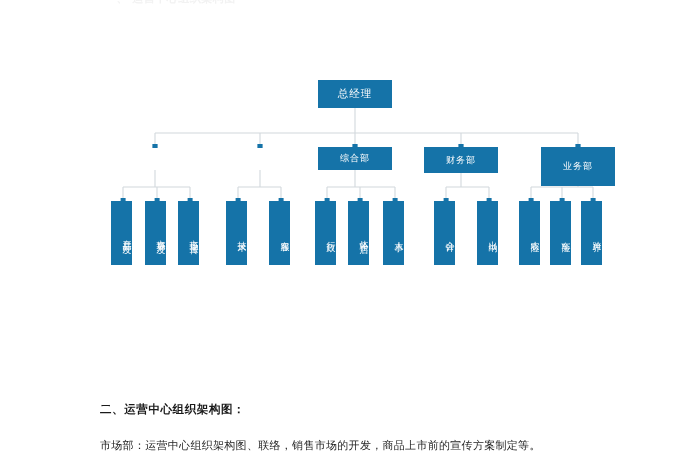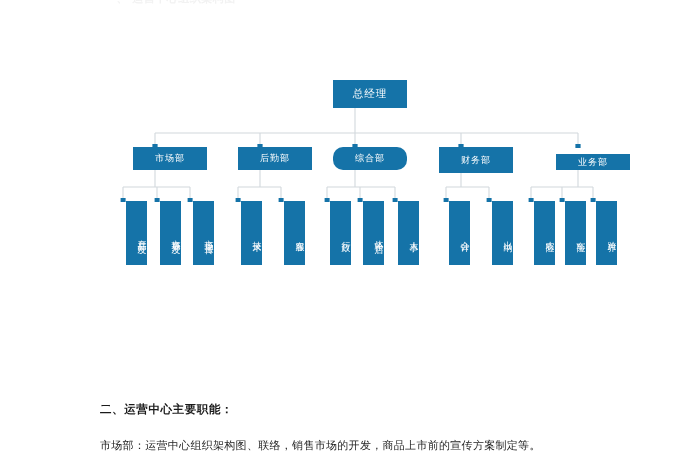--- a/index.html
+++ b/index.html
@@ -54,21 +54,20 @@
   .node {
     position: absolute;
     background: #1573a8;
     color: #ffffff;
     display: flex;
     align-items: center;
     justify-content: center;
     box-sizing: border-box;
     text-align: right;
     line-height: 1.12;
-    margin-left: 15px;
   }
   .node.root {
     font-size: 10.5px;
     letter-spacing: 1px;
   }
   .node.dept {
     font-size: 9px;
     letter-spacing: 1px;
   }
   .node.leaf {
@@ -180,25 +179,23 @@
       <rect x="486.6" y="198" width="5" height="4"></rect>
 
       <rect x="528.6" y="198" width="5" height="4"></rect>
       <rect x="559.6" y="198" width="5" height="4"></rect>
       <rect x="590.6" y="198" width="5" height="4"></rect>
     </g>
   </svg>
 
   <div class="node root" style="left:318px; top:80px; width:74px; height:28px;">总经理</div>
 
-  <div class="node dept" style="left:118px; top:147px; width:74px; height:23px;">市场部</div>
-  <div class="node dept" style="left:223px; top:147px; width:74px; height:23px;">后勤部</div>
-  <div class="node dept" style="left:318px; top:147px; width:74px; height:23px;border-radius:10px;">综合部</div>
+  <div class="node dept" style="left:318px; top:147px; width:74px; height:23px;">综合部</div>
   <div class="node dept" style="left:424px; top:147px; width:74px; height:26px;">财务部</div>
-  <div class="node dept" style="left:541px; top:154px; width:74px; height:16px;">业务部</div>
+  <div class="node dept" style="left:541px; top:147px; width:74px; height:39px;">业务部</div>
 
   <div class="node leaf" style="left:111px; top:201px; width:21px; height:64px;">产品开发</div>
   <div class="node leaf" style="left:145px; top:201px; width:21px; height:64px;">市场开发</div>
   <div class="node leaf" style="left:178px; top:201px; width:21px; height:64px;">市场宣传</div>
 
   <div class="node leaf" style="left:226px; top:201px; width:21px; height:64px;">技术</div>
   <div class="node leaf" style="left:269px; top:201px; width:21px; height:64px;">客服</div>
 
   <div class="node leaf" style="left:315px; top:201px; width:21px; height:64px;">行政</div>
   <div class="node leaf" style="left:348px; top:201px; width:21px; height:64px;">体验店</div>
@@ -207,15 +204,15 @@
   <div class="node leaf" style="left:434px; top:201px; width:21px; height:64px;">会计</div>
   <div class="node leaf" style="left:477px; top:201px; width:21px; height:64px;">出纳</div>
 
   <div class="node leaf" style="left:519px; top:201px; width:21px; height:64px;">农险</div>
   <div class="node leaf" style="left:550px; top:201px; width:21px; height:64px;">车险</div>
   <div class="node leaf" style="left:581px; top:201px; width:21px; height:64px;">跨界</div>
 
 </div>
 
 <div class="doc-body">
-  <div class="section-heading">二、运营中心主要职能：</div>
+  <div class="section-heading">二、运营中心组织架构图：</div>
   <div class="body-paragraph">市场部：运营中心组织架构图、联络，销售市场的开发，商品上市前的宣传方案制定等。</div>
 </div>
 
 </body></html>

